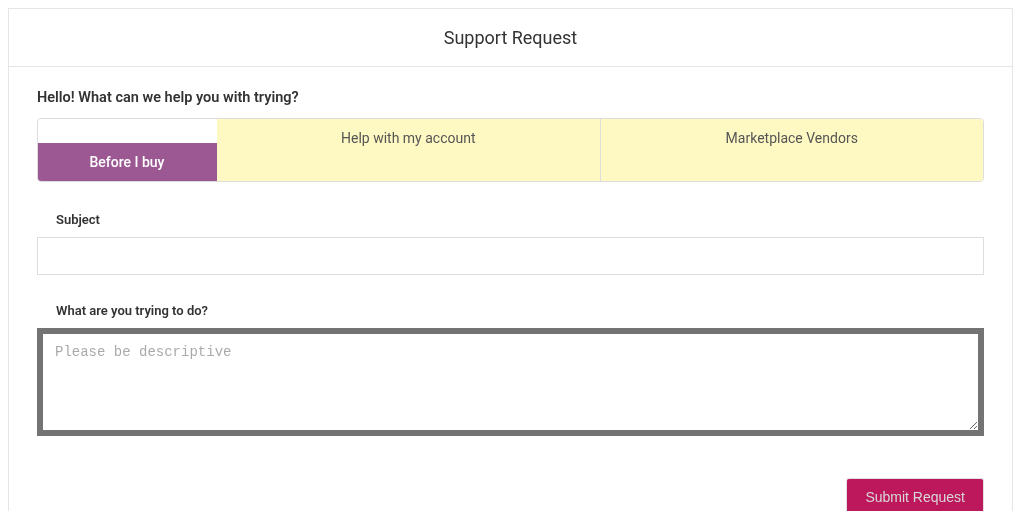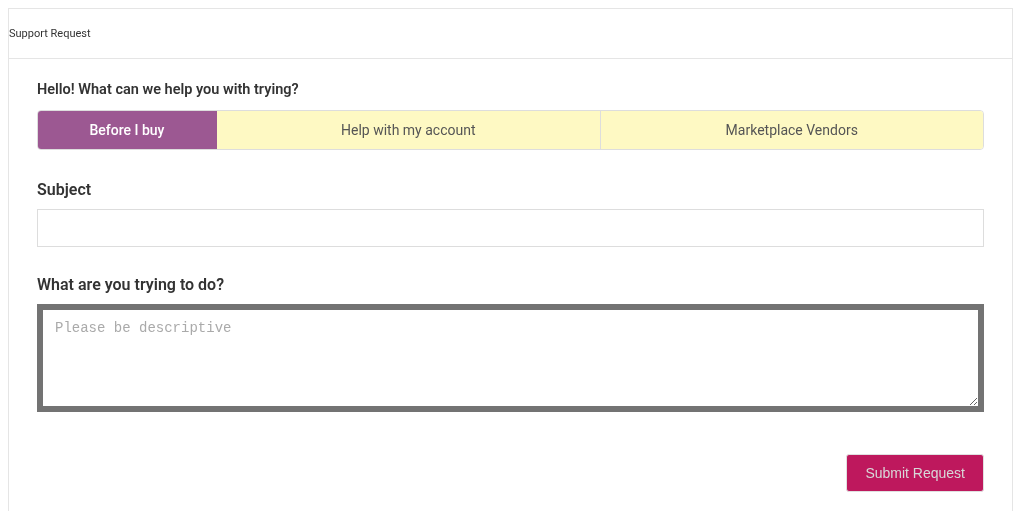--- a/index.html
+++ b/index.html
@@ -12,23 +12,23 @@
       background: #fff;
       padding: 8px;
     }
     .panel {
       border: 1px solid #e5e5e5;
       background: #fff;
       width: 1005px;
       margin: 0 auto;
     }
     .panel-header {
-      text-align: left;
+      text-align: center;
       padding: 18px 0;
-      font-size: 11px;
+      font-size: 18px;
       color: #333;
       border-bottom: 1px solid #e5e5e5;
     }
     .panel-body {
       padding: 22px 28px 28px 28px;
     }
     .greeting {
       font-size: 14.5px;
       font-weight: 600;
       color: #333;
@@ -55,30 +55,31 @@
     }
     .tab:last-child {
       border-right: none;
     }
     .tab.active {
       background: #9c5892;
       color: #fff;
       font-weight: 500;
       border-right: 1px solid #9c5892;
     }
-    .tab.tab-before { flex: 0 0 179px; }
+    .tab.tab-before { flex: 0 0 179px; margin-top: 24px; }
     .form-group {
       margin-bottom: 28px;
     }
     .form-label {
       display: block;
-      font-size: 16px;
+      font-size: 13px;
       font-weight: 600;
       color: #333;
       margin-bottom: 10px;
+      margin-left: 19px;
     }
     .text-input {
       width: 100%;
       height: 38px;
       border: 1px solid #ddd;
       padding: 0 10px;
       font-size: 14px;
       color: #333;
       outline: none;
     }

